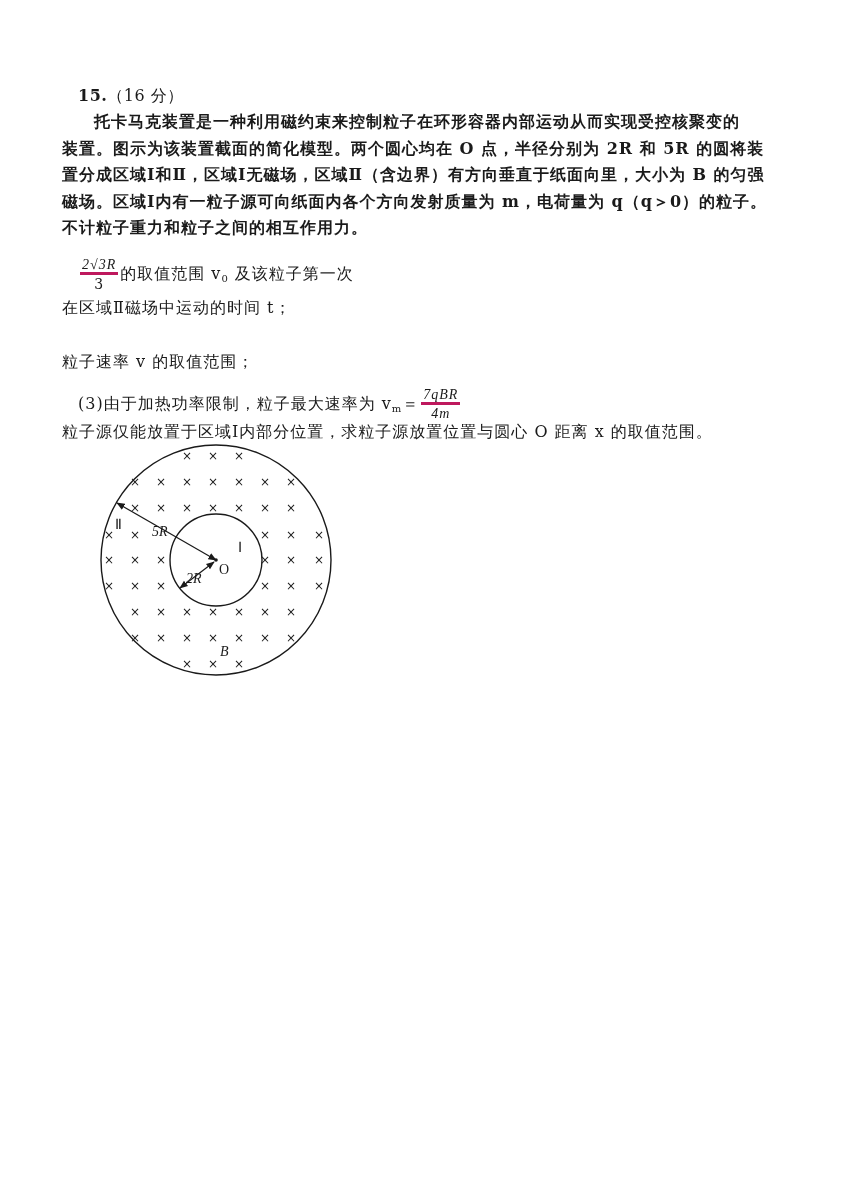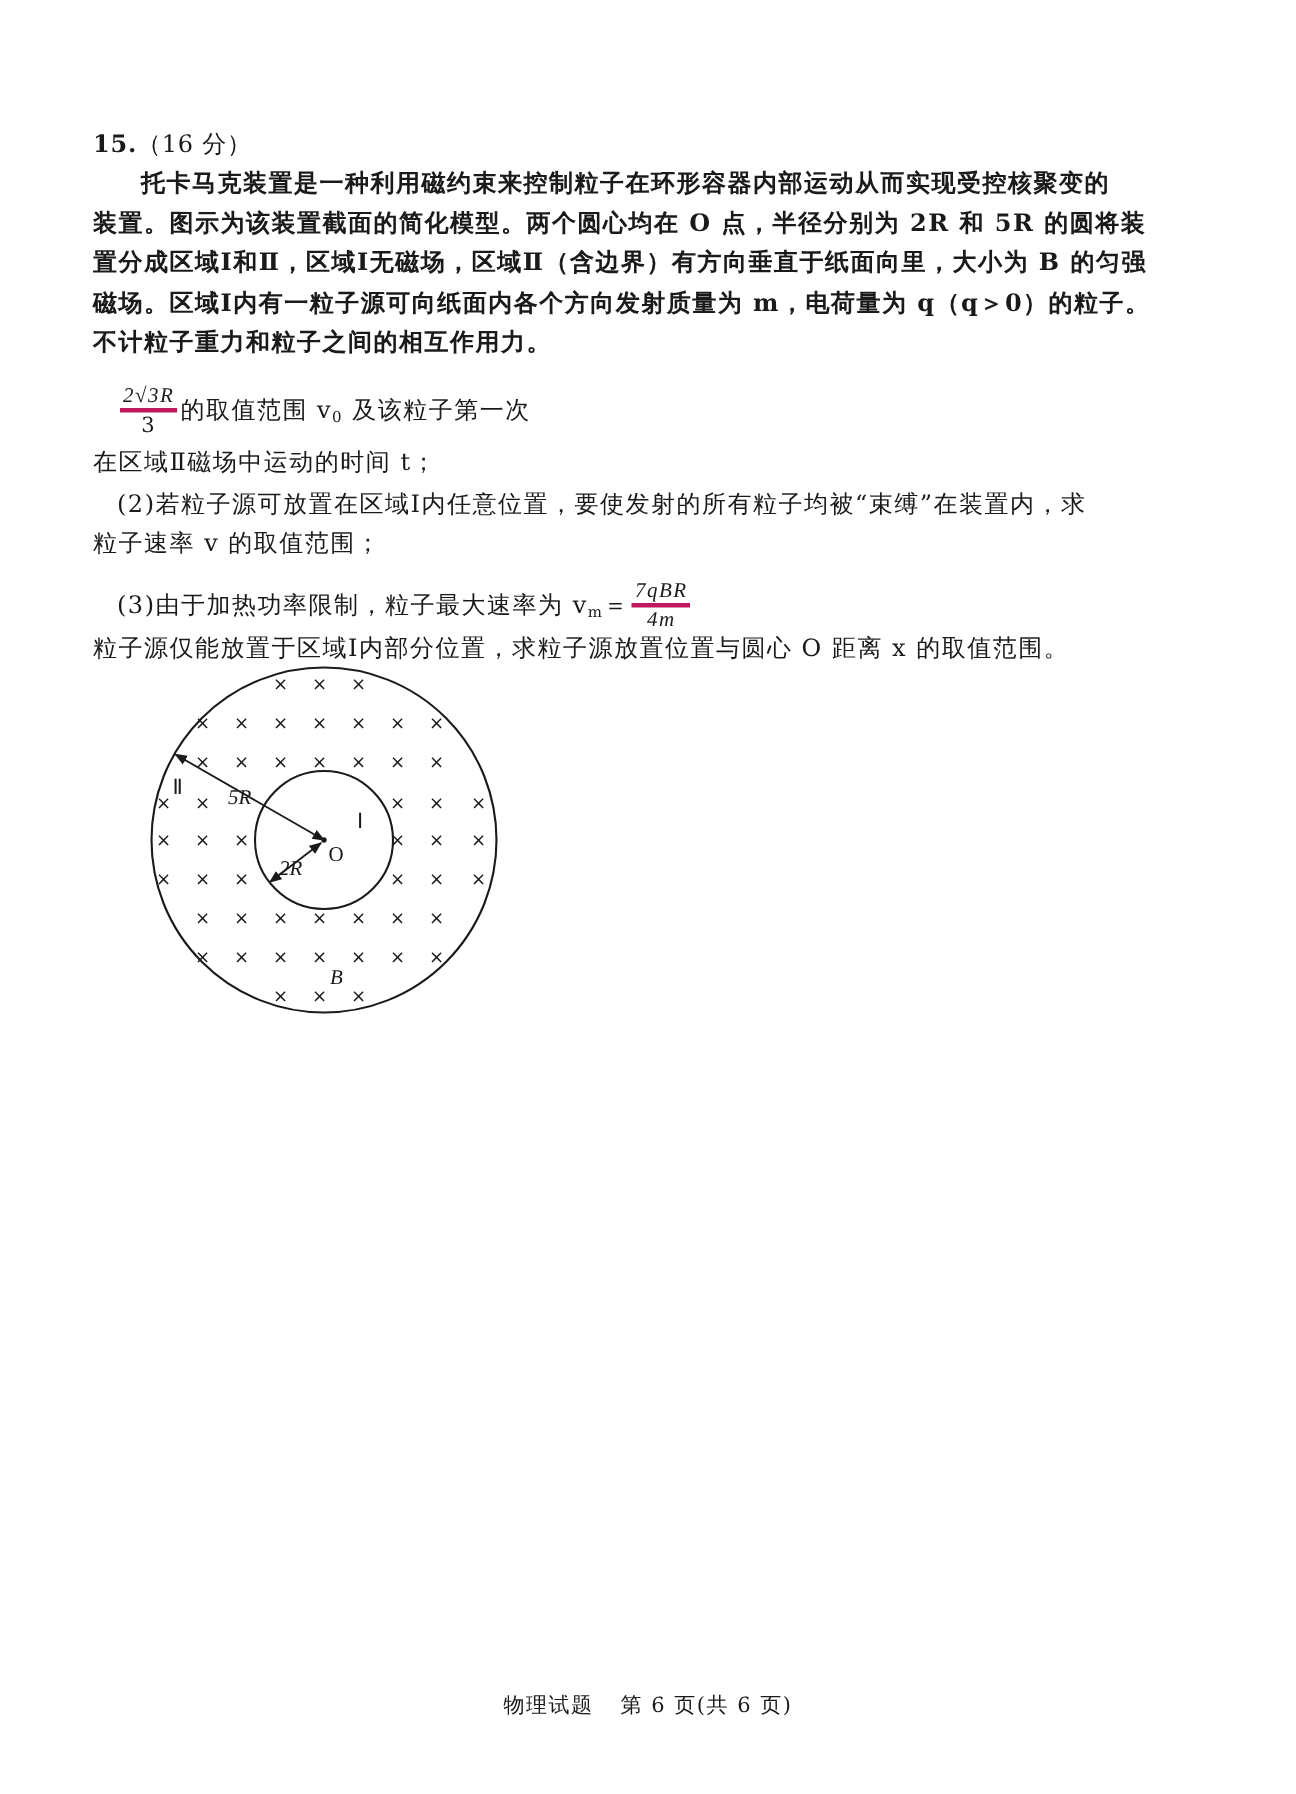--- a/index.html
+++ b/index.html
@@ -2,21 +2,21 @@
 <html><head>
 <meta charset="utf-8">
 <style>
   html, body { margin: 0; padding: 0; }
   body {
     width: 864px; height: 1196px; background: #ffffff; position: relative; overflow: hidden;
     font-family: "DejaVu Serif", "Liberation Serif", serif; color: #1a1a1a;
   }
   .page { position: absolute; left: 0; top: 0; width: 864px; height: 1196px; }
   .q-head { position: absolute; left: 62px; top: 86px; font-size: 16px; letter-spacing: 0.5px; }
-  .q-head .num { font-weight: bold; }
+  .q-head .num { font-weight: bold; margin-left: 16px; }
   .para { position: absolute; left: 62px; width: 700px; font-size: 16px; line-height: 26.5px; text-align: justify; letter-spacing: 1px; }
   .p-intro { top: 109px; }
   .indent { display: inline-block; width: 32px; }
   .line { display: block; white-space: nowrap; font-weight: bold; }
   .it { font-family: "Liberation Serif", serif; font-style: italic; }
   .sub { font-size: 10px; vertical-align: -3px; }
   .frac { display: inline-block; vertical-align: middle; text-align: center; margin: 0 2px; line-height: 1; }
   .frac .num-p { display: block; font-size: 14px; padding: 0 2px 0; border-bottom: 3px solid #be185d; }
   .frac .den-p { display: block; font-size: 14px; padding-top: 2px; }
   .q-part { position: absolute; left: 62px; width: 700px; font-size: 16px; letter-spacing: 1px; white-space: nowrap; }
@@ -39,23 +39,20 @@
     <span class="line">置分成区域Ⅰ和Ⅱ，区域Ⅰ无磁场，区域Ⅱ（含边界）有方向垂直于纸面向里，大小为 B 的匀强</span>
     <span class="line">磁场。区域Ⅰ内有一粒子源可向纸面内各个方向发射质量为 m，电荷量为 q（q＞0）的粒子。</span>
     <span class="line">不计粒子重力和粒子之间的相互作用力。</span>
   </div>
 
   <div class="q-part" style="top:258px;">
     <span class="indent" style="width:16px;"></span><span class="frac"><span class="num-p it">2√3R</span><span class="den-p">3</span></span><span>的取值范围 v</span><span class="sub">0</span><span> 及该粒子第一次</span>
   </div>
   <div class="q-part" style="top:298px;">在区域Ⅱ磁场中运动的时间 t；</div>
 
-  <div class="q-part" style="top:326px;">
-    <span class="indent" style="width:16px;"></span><span>(2)若粒子源可放置在区域Ⅰ内任意位置，要使发射的所有粒子均被“束缚”在装置内，求</span>
-  </div>
   <div class="q-part" style="top:352px;">粒子速率 v 的取值范围；</div>
 
   <div class="q-part" style="top:388px;">
     <span class="indent" style="width:16px;"></span><span>(3)由于加热功率限制，粒子最大速率为 v</span><span class="sub">m</span><span>＝</span><span class="frac"><span class="num-p it">7qBR</span><span class="den-p it">4m</span></span>
   </div>
   <div class="q-part" style="top:422px;">粒子源仅能放置于区域Ⅰ内部分位置，求粒子源放置位置与圆心 O 距离 x 的取值范围。</div>
 
   <div class="diagram">
     <svg width="260" height="250" viewBox="90 440 260 250" xmlns="http://www.w3.org/2000/svg">
       <defs>
@@ -142,17 +139,14 @@
         <text x="152" y="536" font-style="italic">5R</text>
         <text x="186" y="583" font-style="italic">2R</text>
         <text x="219" y="574">O</text>
         <text x="238" y="552">Ⅰ</text>
         <text x="115" y="529">Ⅱ</text>
         <text x="220" y="656" font-style="italic">B</text>
       </g>
     </svg>
   </div>
 
-  <div class="footer">
-    <span>物理试题</span><span class="gap"></span><span>第 6 页(共 6 页)</span>
-  </div>
 
 </div>
 
 </body></html>

